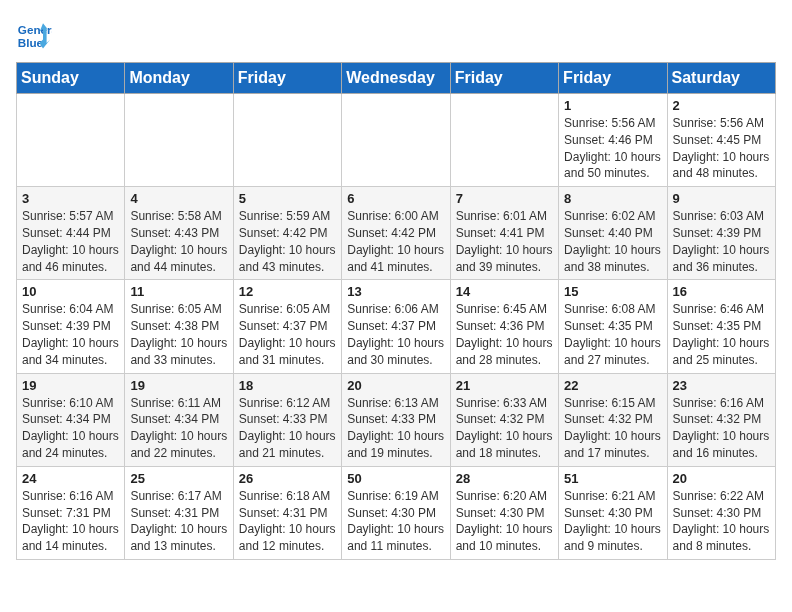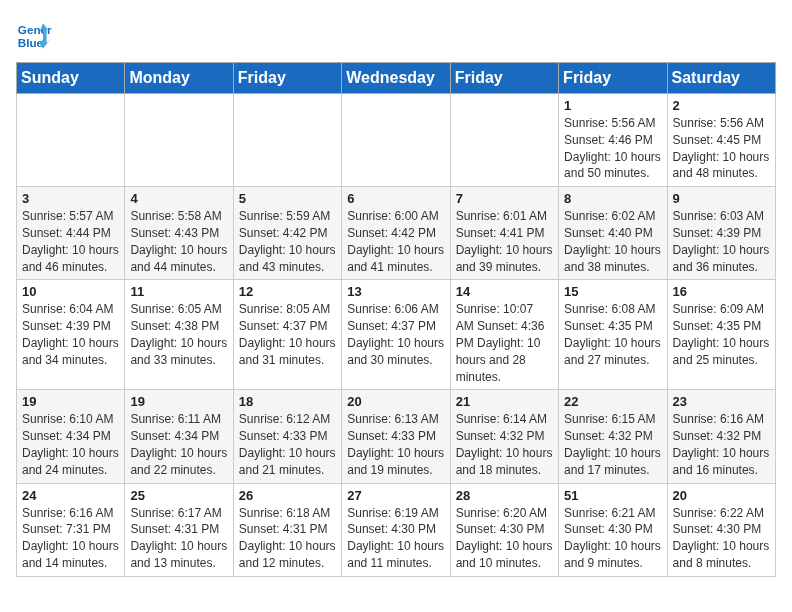--- a/index.html
+++ b/index.html
@@ -184,45 +184,45 @@
 Daylight: 10 hours and 34 minutes.</div>
         </td>
         <td>
           <span class="day-num">11</span>
           <div class="day-info">Sunrise: 6:05 AM
 Sunset: 4:38 PM
 Daylight: 10 hours and 33 minutes.</div>
         </td>
         <td>
           <span class="day-num">12</span>
-          <div class="day-info">Sunrise: 8:05 AM
+          <div class="day-info">Sunrise: 6:05 AM
 Sunset: 4:37 PM
 Daylight: 10 hours and 31 minutes.</div>
         </td>
         <td>
           <span class="day-num">13</span>
           <div class="day-info">Sunrise: 6:06 AM
 Sunset: 4:37 PM
 Daylight: 10 hours and 30 minutes.</div>
         </td>
         <td>
           <span class="day-num">14</span>
-          <div class="day-info">Sunrise: 10:07 AM
+          <div class="day-info">Sunrise: 6:45 AM
 Sunset: 4:36 PM
 Daylight: 10 hours and 28 minutes.</div>
         </td>
         <td>
           <span class="day-num">15</span>
           <div class="day-info">Sunrise: 6:08 AM
 Sunset: 4:35 PM
 Daylight: 10 hours and 27 minutes.</div>
         </td>
         <td>
           <span class="day-num">16</span>
-          <div class="day-info">Sunrise: 6:09 AM
+          <div class="day-info">Sunrise: 6:46 AM
 Sunset: 4:35 PM
 Daylight: 10 hours and 25 minutes.</div>
         </td>
       </tr>
       <tr>
         <td>
           <span class="day-num">19</span>
           <div class="day-info">Sunrise: 6:10 AM
 Sunset: 4:34 PM
 Daylight: 10 hours and 24 minutes.</div>
@@ -240,21 +240,21 @@
 Daylight: 10 hours and 21 minutes.</div>
         </td>
         <td>
           <span class="day-num">20</span>
           <div class="day-info">Sunrise: 6:13 AM
 Sunset: 4:33 PM
 Daylight: 10 hours and 19 minutes.</div>
         </td>
         <td>
           <span class="day-num">21</span>
-          <div class="day-info">Sunrise: 6:14 AM
+          <div class="day-info">Sunrise: 6:33 AM
 Sunset: 4:32 PM
 Daylight: 10 hours and 18 minutes.</div>
         </td>
         <td>
           <span class="day-num">22</span>
           <div class="day-info">Sunrise: 6:15 AM
 Sunset: 4:32 PM
 Daylight: 10 hours and 17 minutes.</div>
         </td>
         <td>
@@ -277,21 +277,21 @@
 Sunset: 4:31 PM
 Daylight: 10 hours and 13 minutes.</div>
         </td>
         <td>
           <span class="day-num">26</span>
           <div class="day-info">Sunrise: 6:18 AM
 Sunset: 4:31 PM
 Daylight: 10 hours and 12 minutes.</div>
         </td>
         <td>
-          <span class="day-num">27</span>
+          <span class="day-num">50</span>
           <div class="day-info">Sunrise: 6:19 AM
 Sunset: 4:30 PM
 Daylight: 10 hours and 11 minutes.</div>
         </td>
         <td>
           <span class="day-num">28</span>
           <div class="day-info">Sunrise: 6:20 AM
 Sunset: 4:30 PM
 Daylight: 10 hours and 10 minutes.</div>
         </td>

